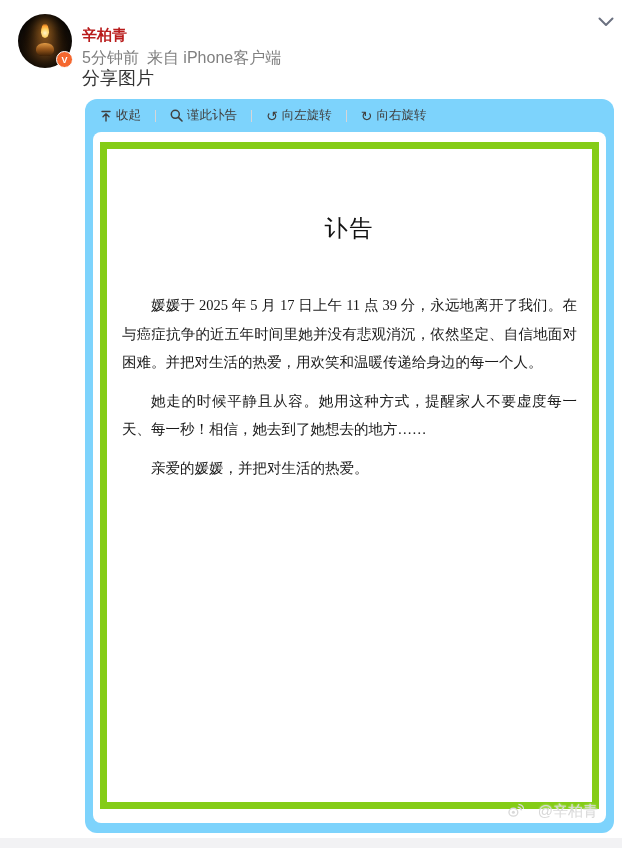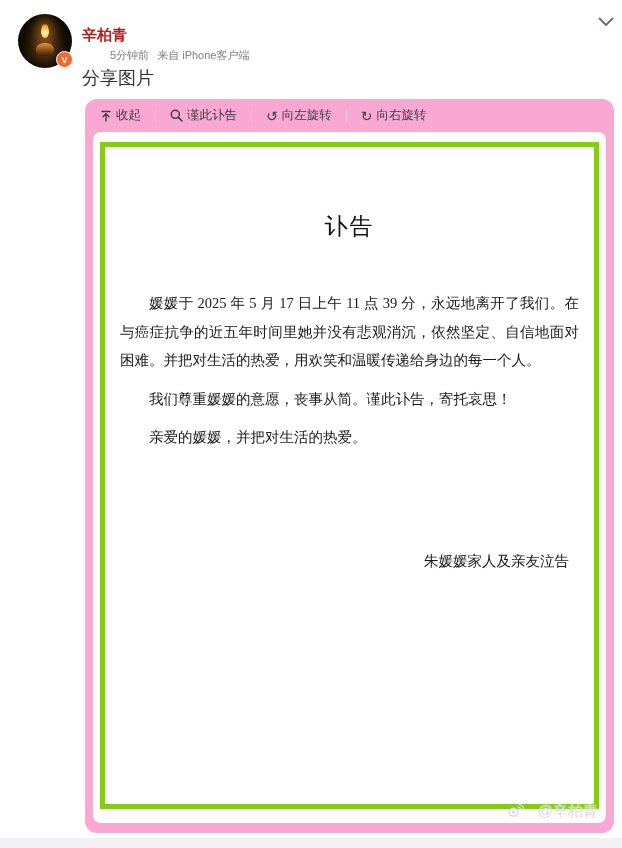--- a/index.html
+++ b/index.html
@@ -27,48 +27,48 @@
     border-radius:45% 45% 40% 40%;
     background:linear-gradient(#e09a45 0%, #9c5a1c 45%, #3f2106 100%);
     box-shadow:0 0 14px 2px rgba(255,150,45,.35);
   }
   .v-badge {
     position:absolute; left:56px; top:51px; width:17px; height:17px; border-radius:50%;
     background:#f5672e; border:1.5px solid #fff; color:#fff;
     font-size:9px; font-weight:bold; display:flex; align-items:center; justify-content:center;
   }
   .author { position:absolute; left:82px; top:26px; font-size:15px; font-weight:bold; color:#b91c1c; cursor:pointer; }
-  .meta { position:absolute; left:82px; top:48px; font-size:11px; color:#808080;margin-left:28px; }
+  .meta { position:absolute; left:82px; top:48px; font-size:16px; color:#808080; }
   .meta .src { margin-left:8px; }
   .post-text { position:absolute; left:82px; top:66px; font-size:18px; color:#333; }
   .chevron { position:absolute; left:598px; top:13px; cursor:pointer; }
 
   
   .panel {
     position:absolute; left:85px; top:99px; width:529px; height:734px;
-    background:#f9a8d4; border-radius:12px;
+    background:#7dd3fc; border-radius:12px;
   }
   .img-toolbar {
     position:absolute; left:0; top:0; width:100%; height:33px;
     display:flex; align-items:center; padding-left:15px;
     font-size:12.5px; color:#404040;
   }
   .tb-item { display:flex; align-items:center; gap:4px; cursor:pointer; white-space:nowrap; }
   .tb-item svg { display:block; }
   .tb-glyph { font-size:14px; line-height:1; font-family:"DejaVu Sans",sans-serif; }
   .tb-divider { width:1px; height:12px; background:#d6d6d8; margin:0 14px; }
 
   
   .photo {
     position:absolute; left:8px; top:33px; width:513px; height:691px;
     background:#fff; border-radius:8px; cursor:pointer;
   }
   .frame {
     position:absolute; left:7px; right:7px; top:10px; bottom:14px;
-    border:5px solid #84cc16;
+    border:7px solid #84cc16;
   }
   .doc {
     position:absolute; left:0; top:0; right:0; bottom:0;
     padding:64px 15px 0 15px;
     font-family:"Liberation Serif","DejaVu Serif",serif; color:#1a1a1a;
   }
   .doc-title { text-align:center; font-size:23px; letter-spacing:2px; color:#111; margin-bottom:47px; }
   .doc p { font-size:14.5px; line-height:28.5px; text-align:justify; margin-bottom:10px; }
   .doc p.indent { text-indent:2em; }
   .doc .signature { text-align:right; margin-top:95px; padding-right:10px; text-indent:0; }
@@ -135,23 +135,22 @@
       <span class="tb-glyph">↻</span>
       <span>向右旋转</span>
     </div>
   </div>
 
   <div class="photo">
     <div class="frame">
       <div class="doc">
         <div class="doc-title">讣告</div>
         <p class="indent">媛媛于 2025 年 5 月 17 日上午 11 点 39 分，永远地离开了我们。在与癌症抗争的近五年时间里她并没有悲观消沉，依然坚定、自信地面对困难。并把对生活的热爱，用欢笑和温暖传递给身边的每一个人。</p>
-        <p class="indent">我们尊重媛媛的意愿，丧事从简。谨此讣告，寄托哀思！</p>
+        <p class="indent">她走的时候平静且从容。她用这种方式，提醒家人不要虚度每一天、每一秒！相信，她去到了她想去的地方……</p>
         <p class="indent">亲爱的媛媛，并把对生活的热爱。</p>
-        <p class="signature">朱媛媛家人及亲友泣告</p>
       </div>
     </div>
     <div class="watermark">
       <span>
         <svg width="17" height="15" viewBox="0 0 20 17">
             <g fill="none" stroke="#d9d9d9" stroke-width="1.6">
               <ellipse cx="7.5" cy="10.5" rx="5.2" ry="4.6"></ellipse>
               <path d="M12.5 4.5 q3.8 0.2 4.6 3.8"></path>
               <path d="M13.5 1.2 q5.6 0.4 6 5.6" stroke-width="1.4"></path>
             </g>

